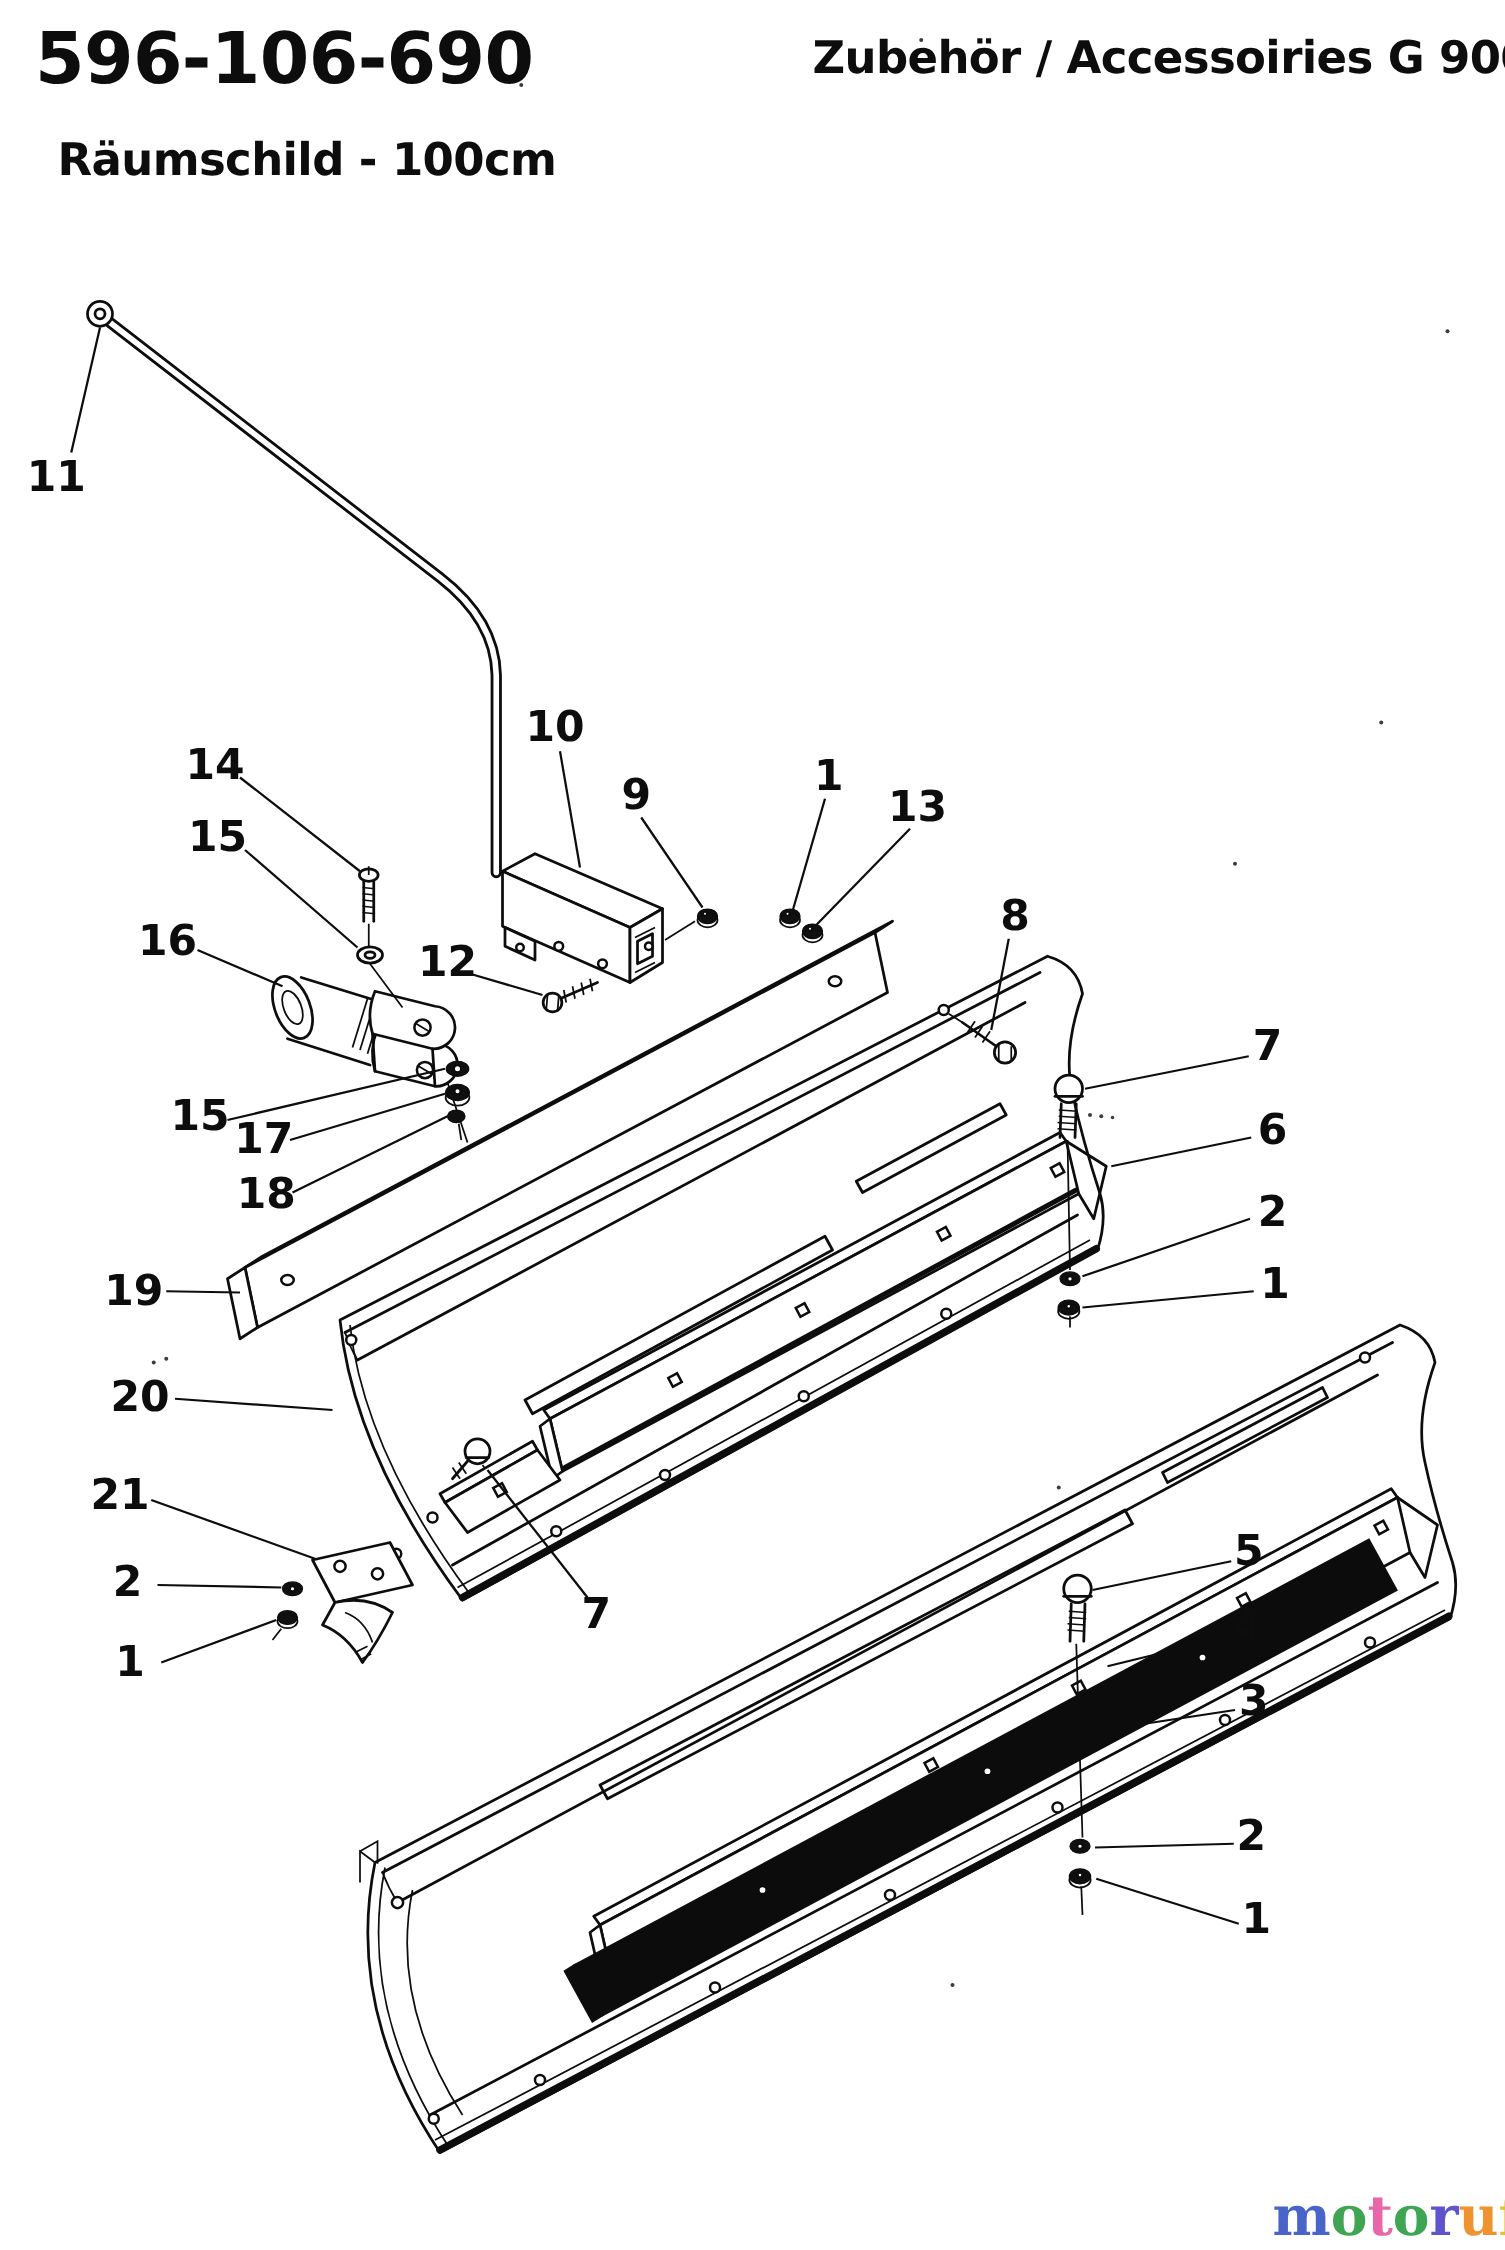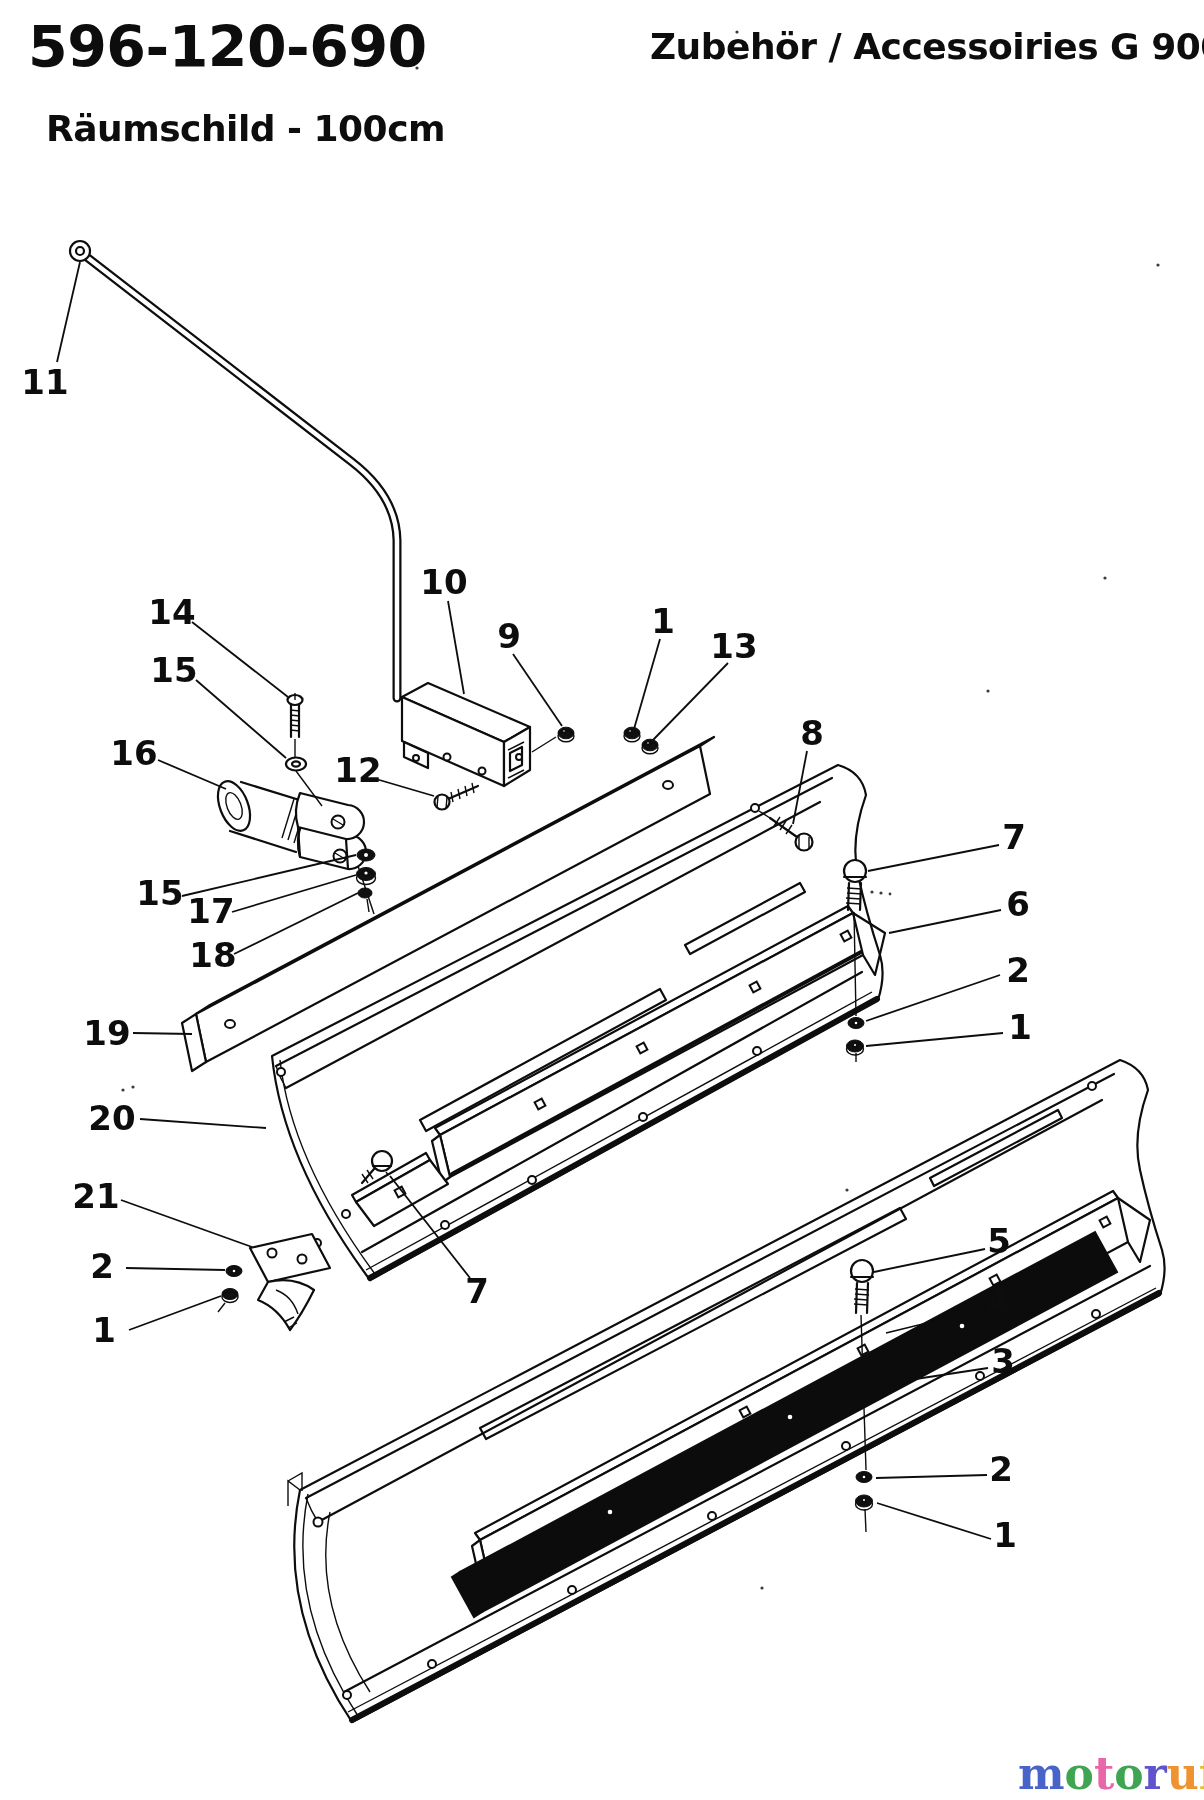--- a/index.html
+++ b/index.html
@@ -22,21 +22,21 @@
   .hole{fill:#ffffff;stroke:#0d0d0d;stroke-width:2;}
   .leader{stroke:#0d0d0d;stroke-width:1.8;fill:none;}
   .label{font:bold 34px "DejaVu Sans",sans-serif;fill:#0d0d0d;text-anchor:middle;dominant-baseline:central;}
   .speck{fill:#3c3c3c;}
 </style>
 </head>
 <body>
 
 <div id="page">
 
-  <div class="hdr" id="part-number">596-120-690</div>
+  <div class="hdr" id="part-number">596-106-690</div>
   <div class="hdr" id="accessory">Zubehör / Accessoiries G 900 H</div>
   <div class="hdr" id="subtitle">Räumschild - 100cm</div>
 
   <svg id="diagram-svg" width="1204" height="1800" viewBox="0 0 1204 1800">
 
     <g>
 
       <g>
         <path class="fw" d="M 272 1056 L 838 765 Q 862 772 866 795 Q 850 840 858 875 Q 866 912 880 955 Q 886 975 878 1000 L 370 1280 Q 283 1163 272 1056 Z"></path>
         <path class="ln" d="M 276 1066 L 832 778"></path>

